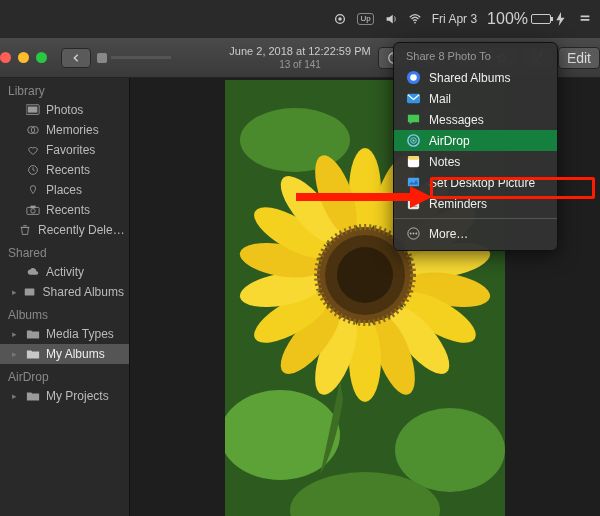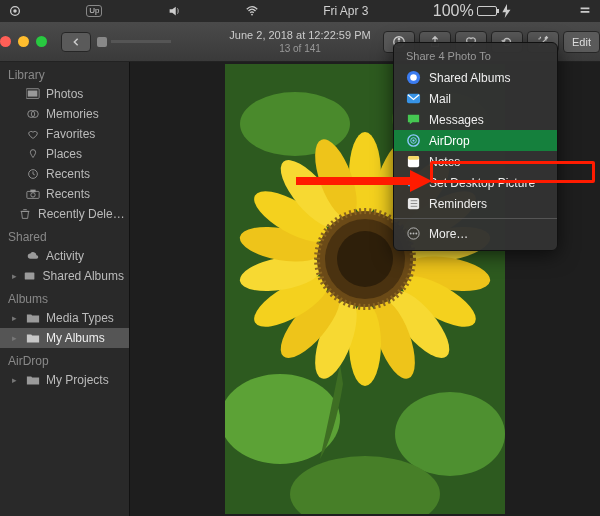--- a/index.html
+++ b/index.html
@@ -1,18 +1,18 @@
 <!DOCTYPE html>
 <html><head>
 <meta charset="utf-8">
 <style>
   * { box-sizing: border-box; margin: 0; padding: 0; font-family: -apple-system, "Helvetica Neue", Arial, sans-serif; }
   body { width: 600px; height: 516px; overflow: hidden; background: #000; }
 
-  .menubar { height: 22px; background: #2a2a2a; color: #d0d0d0; display: flex; justify-content: space-between; align-items: center; padding: 8px 8px; font-size: 12px; gap: 10px; }
+  .menubar { height: 38px; background: #2a2a2a; color: #d0d0d0; display: flex; justify-content: flex-end; align-items: center; padding: 8px 8px; font-size: 12px; gap: 10px; }
   .menubar .mi { display: flex; align-items: center; }
   .menubar svg { width: 14px; height: 14px; fill: #d0d0d0; }
   .menubar .up { border:1px solid #888; border-radius:3px; font-size:8px; padding:0 2px; line-height:10px;}
   .menubar .battery { display:flex; align-items:center; gap:3px; font-size:16px;}
   .batt-shell { width:20px; height:10px; border:1px solid #ccc; border-radius:2px; position:relative;}
   .batt-shell::after { content:''; position:absolute; right:-3px; top:2px; width:2px; height:4px; background:#ccc;}
   .batt-fill { width:100%; height:100%; background:#ccc;}
 
   .window { width: 600px; height: 494px; background: #2e2e2e; display: flex; flex-direction: column; }
   .titlebar { height: 40px; background: linear-gradient(#4a4a4a, #3a3a3a); border-bottom: 1px solid #222; display: flex; align-items: center; padding: 0 0; position: relative; }
@@ -21,21 +21,21 @@
   .red { background: #ff5f57;} .yellow { background:#ffbd2e;} .green { background:#28c940;}
   .back-btn { width:30px; height:20px; background:#5a5a5a; border:1px solid #262626; border-radius:4px; display:flex; align-items:center; justify-content:center; margin-right:6px;}
   .zoom-ctl { display:flex; align-items:center; gap:0;}
   .zoom-ctl .sq { width:10px; height:10px; background:#888; border-radius:2px;}
   .zoom-ctl .track { width:60px; height:3px; background:#555; margin-left:4px;}
   .title-center { position:absolute; left:50%; transform:translateX(-50%); text-align:center; color:#ccc; font-size:11px; line-height:13px;}
   .title-center .sub { font-size:10px; color:#999;}
   .toolbar-right { margin-left:auto; display:flex; gap:4px;}
   .tb-btn { height:22px; background:#5a5a5a; border:1px solid #262626; border-radius:4px; display:flex; align-items:center; justify-content:center; padding:0 8px;}
   .tb-btn svg { width:14px; height:14px; fill:none; stroke:#ddd; stroke-width:1.5;}
-  .tb-btn.edit { color:#ddd; font-size:11px; padding:0 8px;}
+  .tb-btn.edit { color:#ddd; font-size:14px; padding:0 8px;}
 
   .body { flex:1; display:flex; min-height:0; }
   .sidebar { width:130px; background:#292929; border-right:1px solid #111; overflow:hidden; font-size:12px; color:#bbb;}
   .sb-head { color:#888; font-size:12px; text-transform:none; padding:6px 8px 2px;}
   .sb-item { display:flex; align-items:center; gap:6px; padding:3px 8px 3px 12px; white-space:nowrap; overflow:hidden; text-overflow:ellipsis;}
   .sb-item.sel { background:#555; color:#eee;}
   .sb-item .ic { width:14px; height:12px; display:flex; align-items:center; justify-content:center;}
   .sb-item .ic svg { width:14px; height:12px; fill:#9a9a9a;}
   .sb-item.has-tri::before { content:'▸'; color:#777; font-size:9px; width:8px; display:inline-block;}
   .sb-item.no-tri::before { content:''; width:8px; display:inline-block;}
@@ -169,33 +169,33 @@
           <span class="ic">
             <svg viewBox="0 0 16 12">
               <path d="M8 11s-5-3-5-6a3 3 0 015-1 3 3 0 015 1c0 3-5 6-5 6z" fill="none" stroke="#9a9a9a"></path>
             </svg>
           </span>
           <span>Favorites</span>
         </div>
       <div class="sb-item no-tri">
           <span class="ic">
             <svg viewBox="0 0 16 12">
-              <path d="M8 1a3 3 0 013 3c0 2-3 6-3 6s-3-4-3-6a3 3 0 013-3z" fill="none" stroke="#9a9a9a"></path>
-            </svg>
-          </span>
-          <span>Places</span>
-        </div>
-      <div class="sb-item no-tri">
-          <span class="ic">
-            <svg viewBox="0 0 16 12">
               <circle cx="8" cy="6" r="5" fill="none" stroke="#9a9a9a"></circle>
               <path d="M8 3v3l2 1" stroke="#9a9a9a" fill="none"></path>
             </svg>
           </span>
           <span>Recents</span>
+        </div>
+      <div class="sb-item no-tri">
+          <span class="ic">
+            <svg viewBox="0 0 16 12">
+              <path d="M8 1a3 3 0 013 3c0 2-3 6-3 6s-3-4-3-6a3 3 0 013-3z" fill="none" stroke="#9a9a9a"></path>
+            </svg>
+          </span>
+          <span>Places</span>
         </div>
       <div class="sb-item no-tri">
           <span class="ic">
             <svg viewBox="0 0 16 12">
               <rect x="1" y="3" width="14" height="8" rx="1" fill="none" stroke="#9a9a9a"></rect>
               <circle cx="8" cy="7" r="2.5" fill="none" stroke="#9a9a9a"></circle>
               <rect x="5" y="1" width="6" height="3" fill="#9a9a9a"></rect>
             </svg>
           </span>
           <span>Recents</span>
@@ -297,21 +297,21 @@
 
       <svg class="arrow" style="left:162px; top:106px;" width="140" height="26">
         <line x1="4" y1="13" x2="120" y2="13" stroke="#ff1b00" stroke-width="8"></line>
         <polygon points="118,2 140,13 118,24" fill="#ff1b00"></polygon>
       </svg>
       <div class="highlight-box" style="left:300px; top:99px; width:165px; height:22px;"></div>
     </div>
   </div>
 
   <div class="share-menu">
-    <div class="sm-title">Share 4 Photo To</div>
+    <div class="sm-title">Share 8 Photo To</div>
     <div class="sm-item">
         <span class="mic">
           <svg viewBox="0 0 16 16" width="15" height="15">
             <circle cx="8" cy="8" r="7" fill="#3b7cf0"></circle>
             <circle cx="8" cy="8" r="3.5" fill="#fff"></circle>
           </svg>
         </span>
         <span>Shared Albums</span>
       </div>
     <div class="sm-item">

